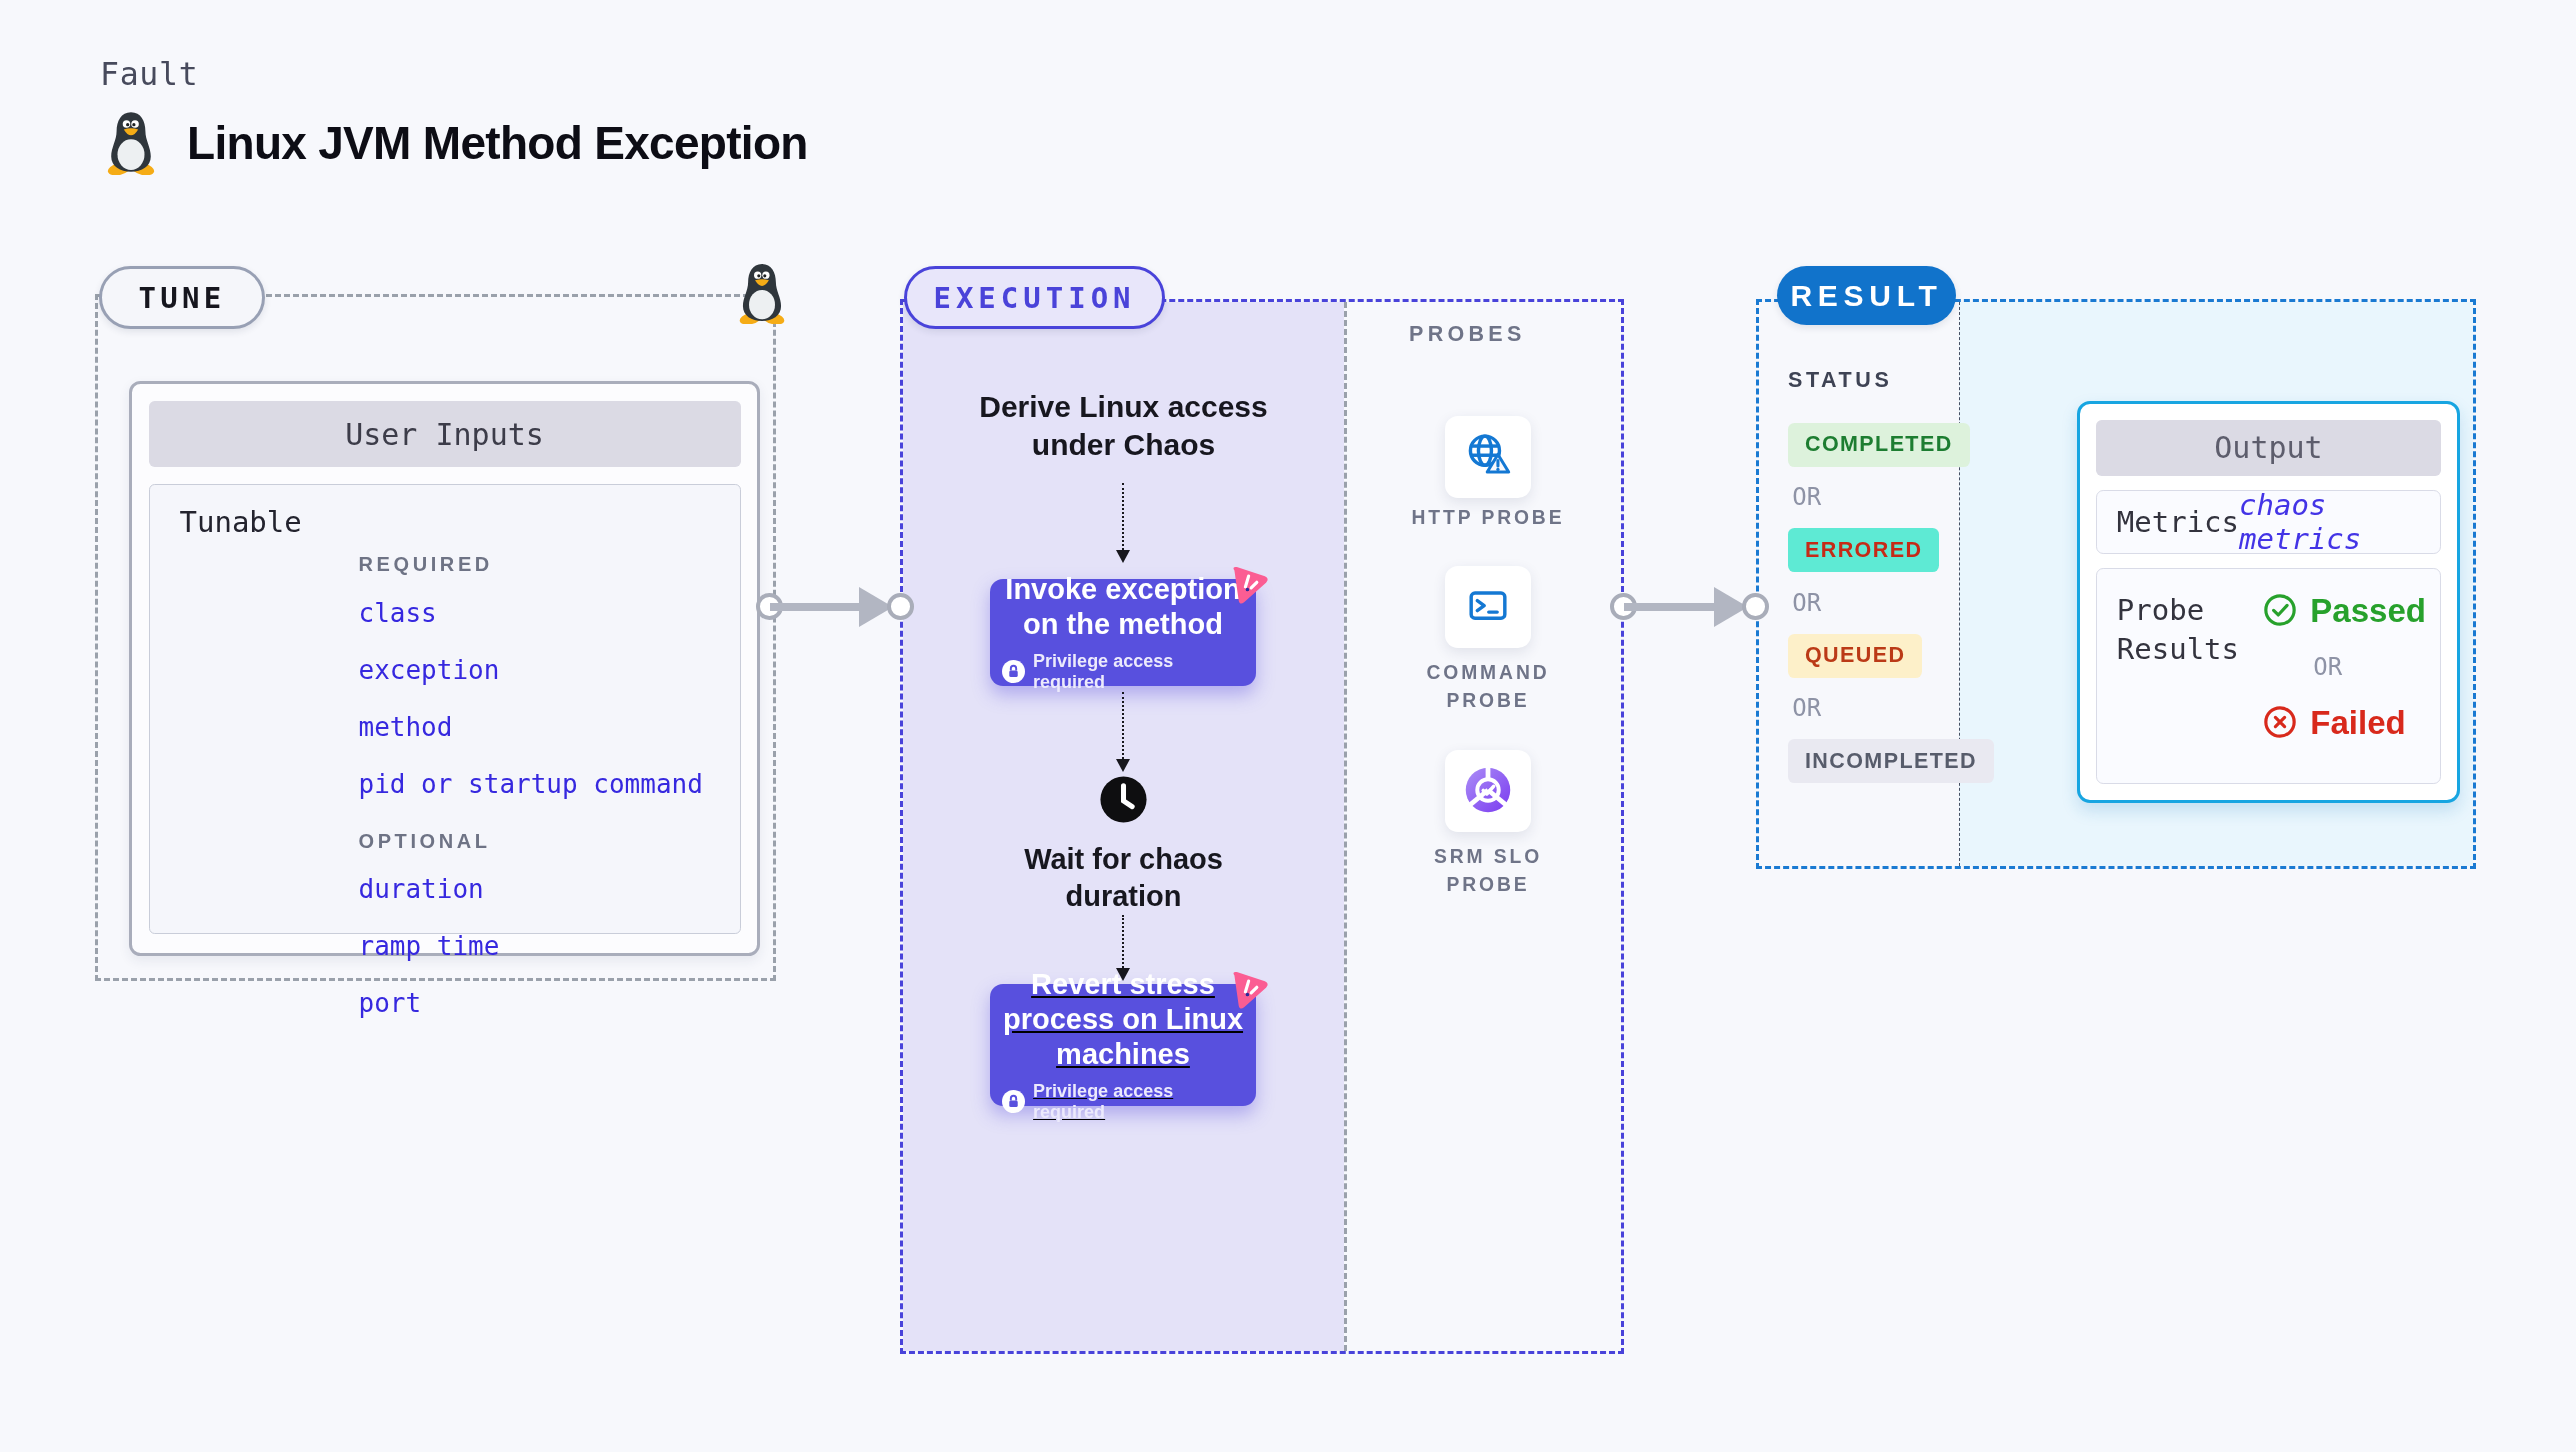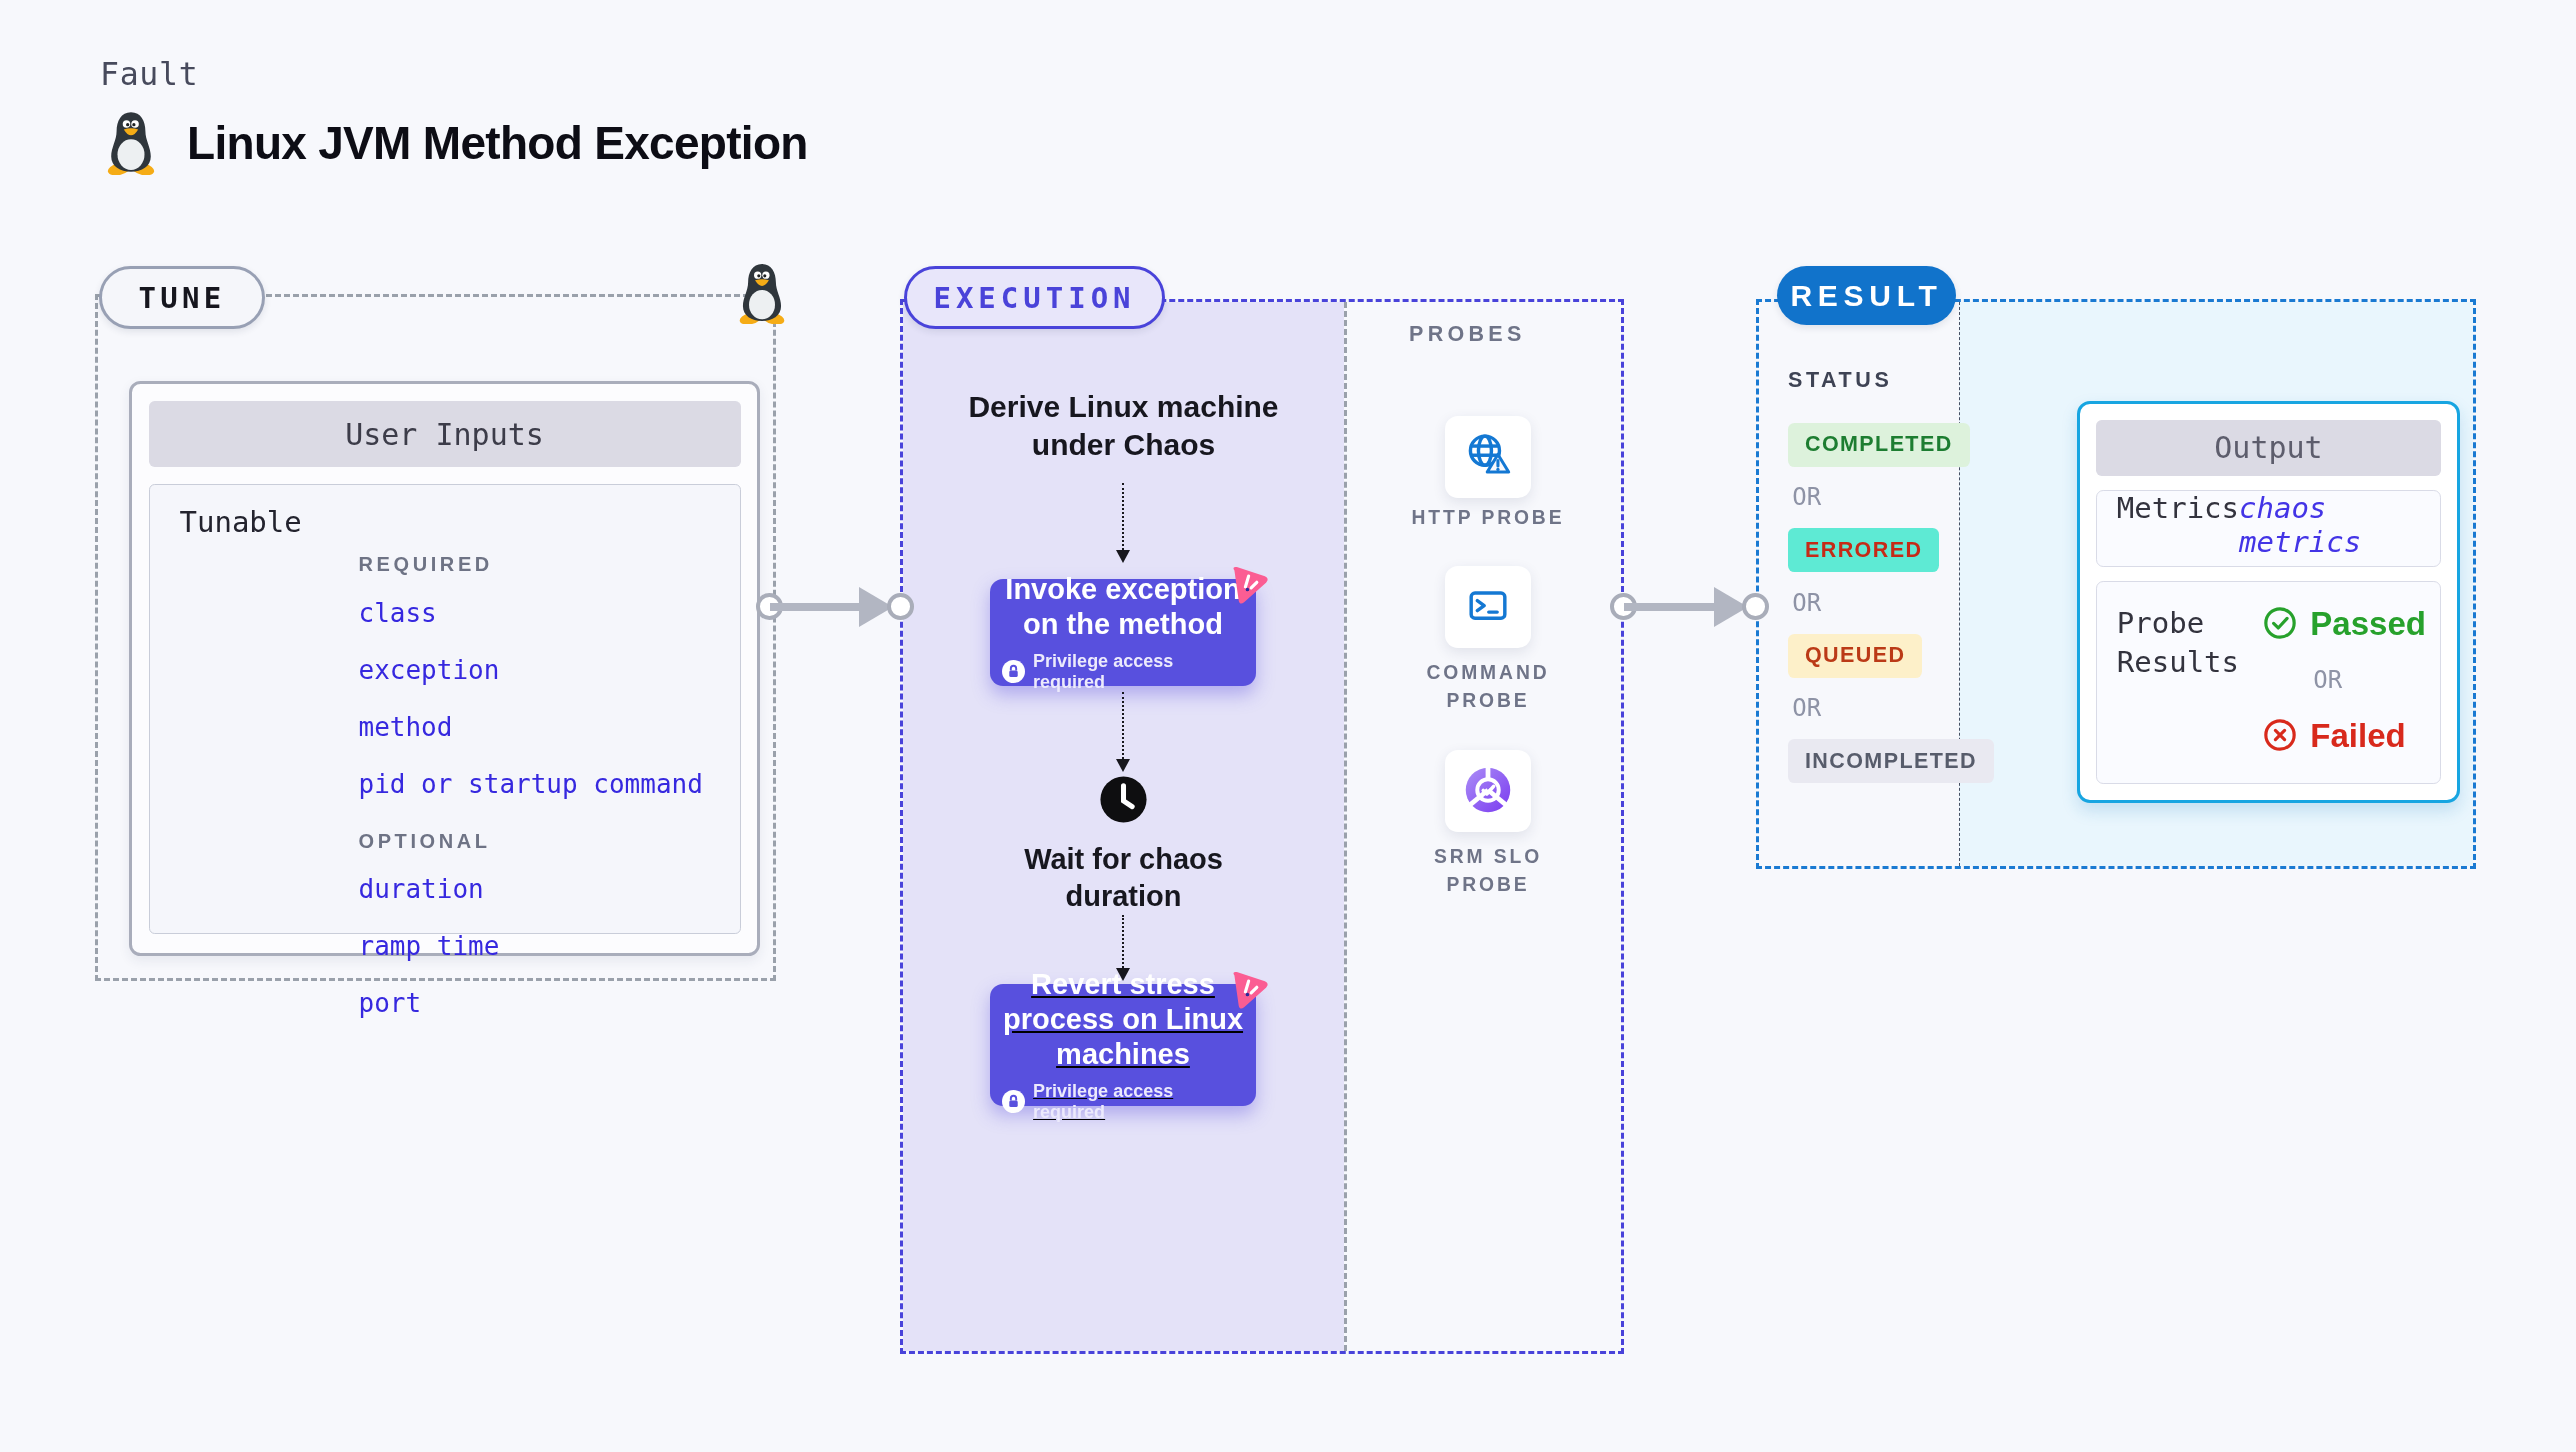--- a/index.html
+++ b/index.html
@@ -99,21 +99,21 @@
   .badge.incompleted{background:#e9e9f1;color:#575c6b;}
   .or-label{font-family:"DejaVu Sans Mono",monospace;font-size:24px;color:#8e93a6;
     margin:2.9px 0 17px 4.3px;}
 
   .output-card{position:absolute;left:2077px;top:401px;width:383px;height:402px;background:#ffffff;
     border:3.6px solid #17a5e1;border-radius:13px;box-shadow:0 7.2px 15.8px rgba(23,120,190,.18);
     box-sizing:border-box;padding:15.8px;display:flex;flex-direction:column;gap:14.3px;z-index:5;}
   .out-header{height:56px;background:#dbdae4;border-radius:5.7px;display:flex;align-items:center;
     justify-content:center;font-family:"DejaVu Sans Mono",monospace;font-size:30px;color:#5d5d6c;}
   .out-row{background:#fafbff;border:1.4px solid #d9dbe7;border-radius:7.2px;box-sizing:border-box;}
-  .metrics-row{height:77px;display:flex;align-items:flex-start;padding:0 31.5px 0 20px;}
+  .metrics-row{height:64px;display:flex;align-items:center;padding:0 31.5px 0 20px;}
   .metrics-label{font-family:"DejaVu Sans Mono",monospace;font-size:29px;color:#33333e;}
   .metrics-value{font-family:"DejaVu Sans Mono",monospace;font-size:29px;color:#4334e6;
     margin-left:auto;cursor:pointer;font-style:italic;}
   .proberes-row{flex:1;display:flex;padding:21.5px 14.3px 14.3px 20px;}
   .proberes-label{width:136px;font-family:"DejaVu Sans Mono",monospace;font-size:29px;
     color:#33333e;line-height:1.35;}
   .proberes-results{display:flex;flex-direction:column;margin-left:17px;margin-top:1.4px;}
   .res-line{display:flex;align-items:center;gap:13px;}
   .res-passed{font-size:33px;font-weight:700;color:#27a12c;}
   .res-failed{font-size:33px;font-weight:700;color:#d8291c;}
@@ -180,21 +180,21 @@
   <div class="connector" style="left:756px;top:584px;width:158px;">
     <span class="dot left"></span>
       <span class="bar"></span>
       <span class="head"></span>
       <span class="dot right"></span>
   </div>
 
   <div class="exec-box">
     <div class="exec-lavender">
 
-      <div class="flow-text" style="left:34px;top:86px;width:373px;">Derive Linux machine under Chaos</div>
+      <div class="flow-text" style="left:34px;top:86px;width:373px;">Derive Linux access under Chaos</div>
 
       <div class="dotted-arrow" style="left:211px;top:181px;height:80px;">
         <span class="dl"></span>
           <span class="ah"></span>
       </div>
 
       <div class="chaos-btn" style="top:277px;height:107px;">
         <span class="pink-badge">
           <svg width="44" height="42" viewBox="0 0 44 42">
             <path d="M9 6 Q7 1.5 12 3 L38 17 Q42.5 20 38 23.5 L13 39 Q8 41.5 8 36 Z" fill="#fb5d93"></path>

